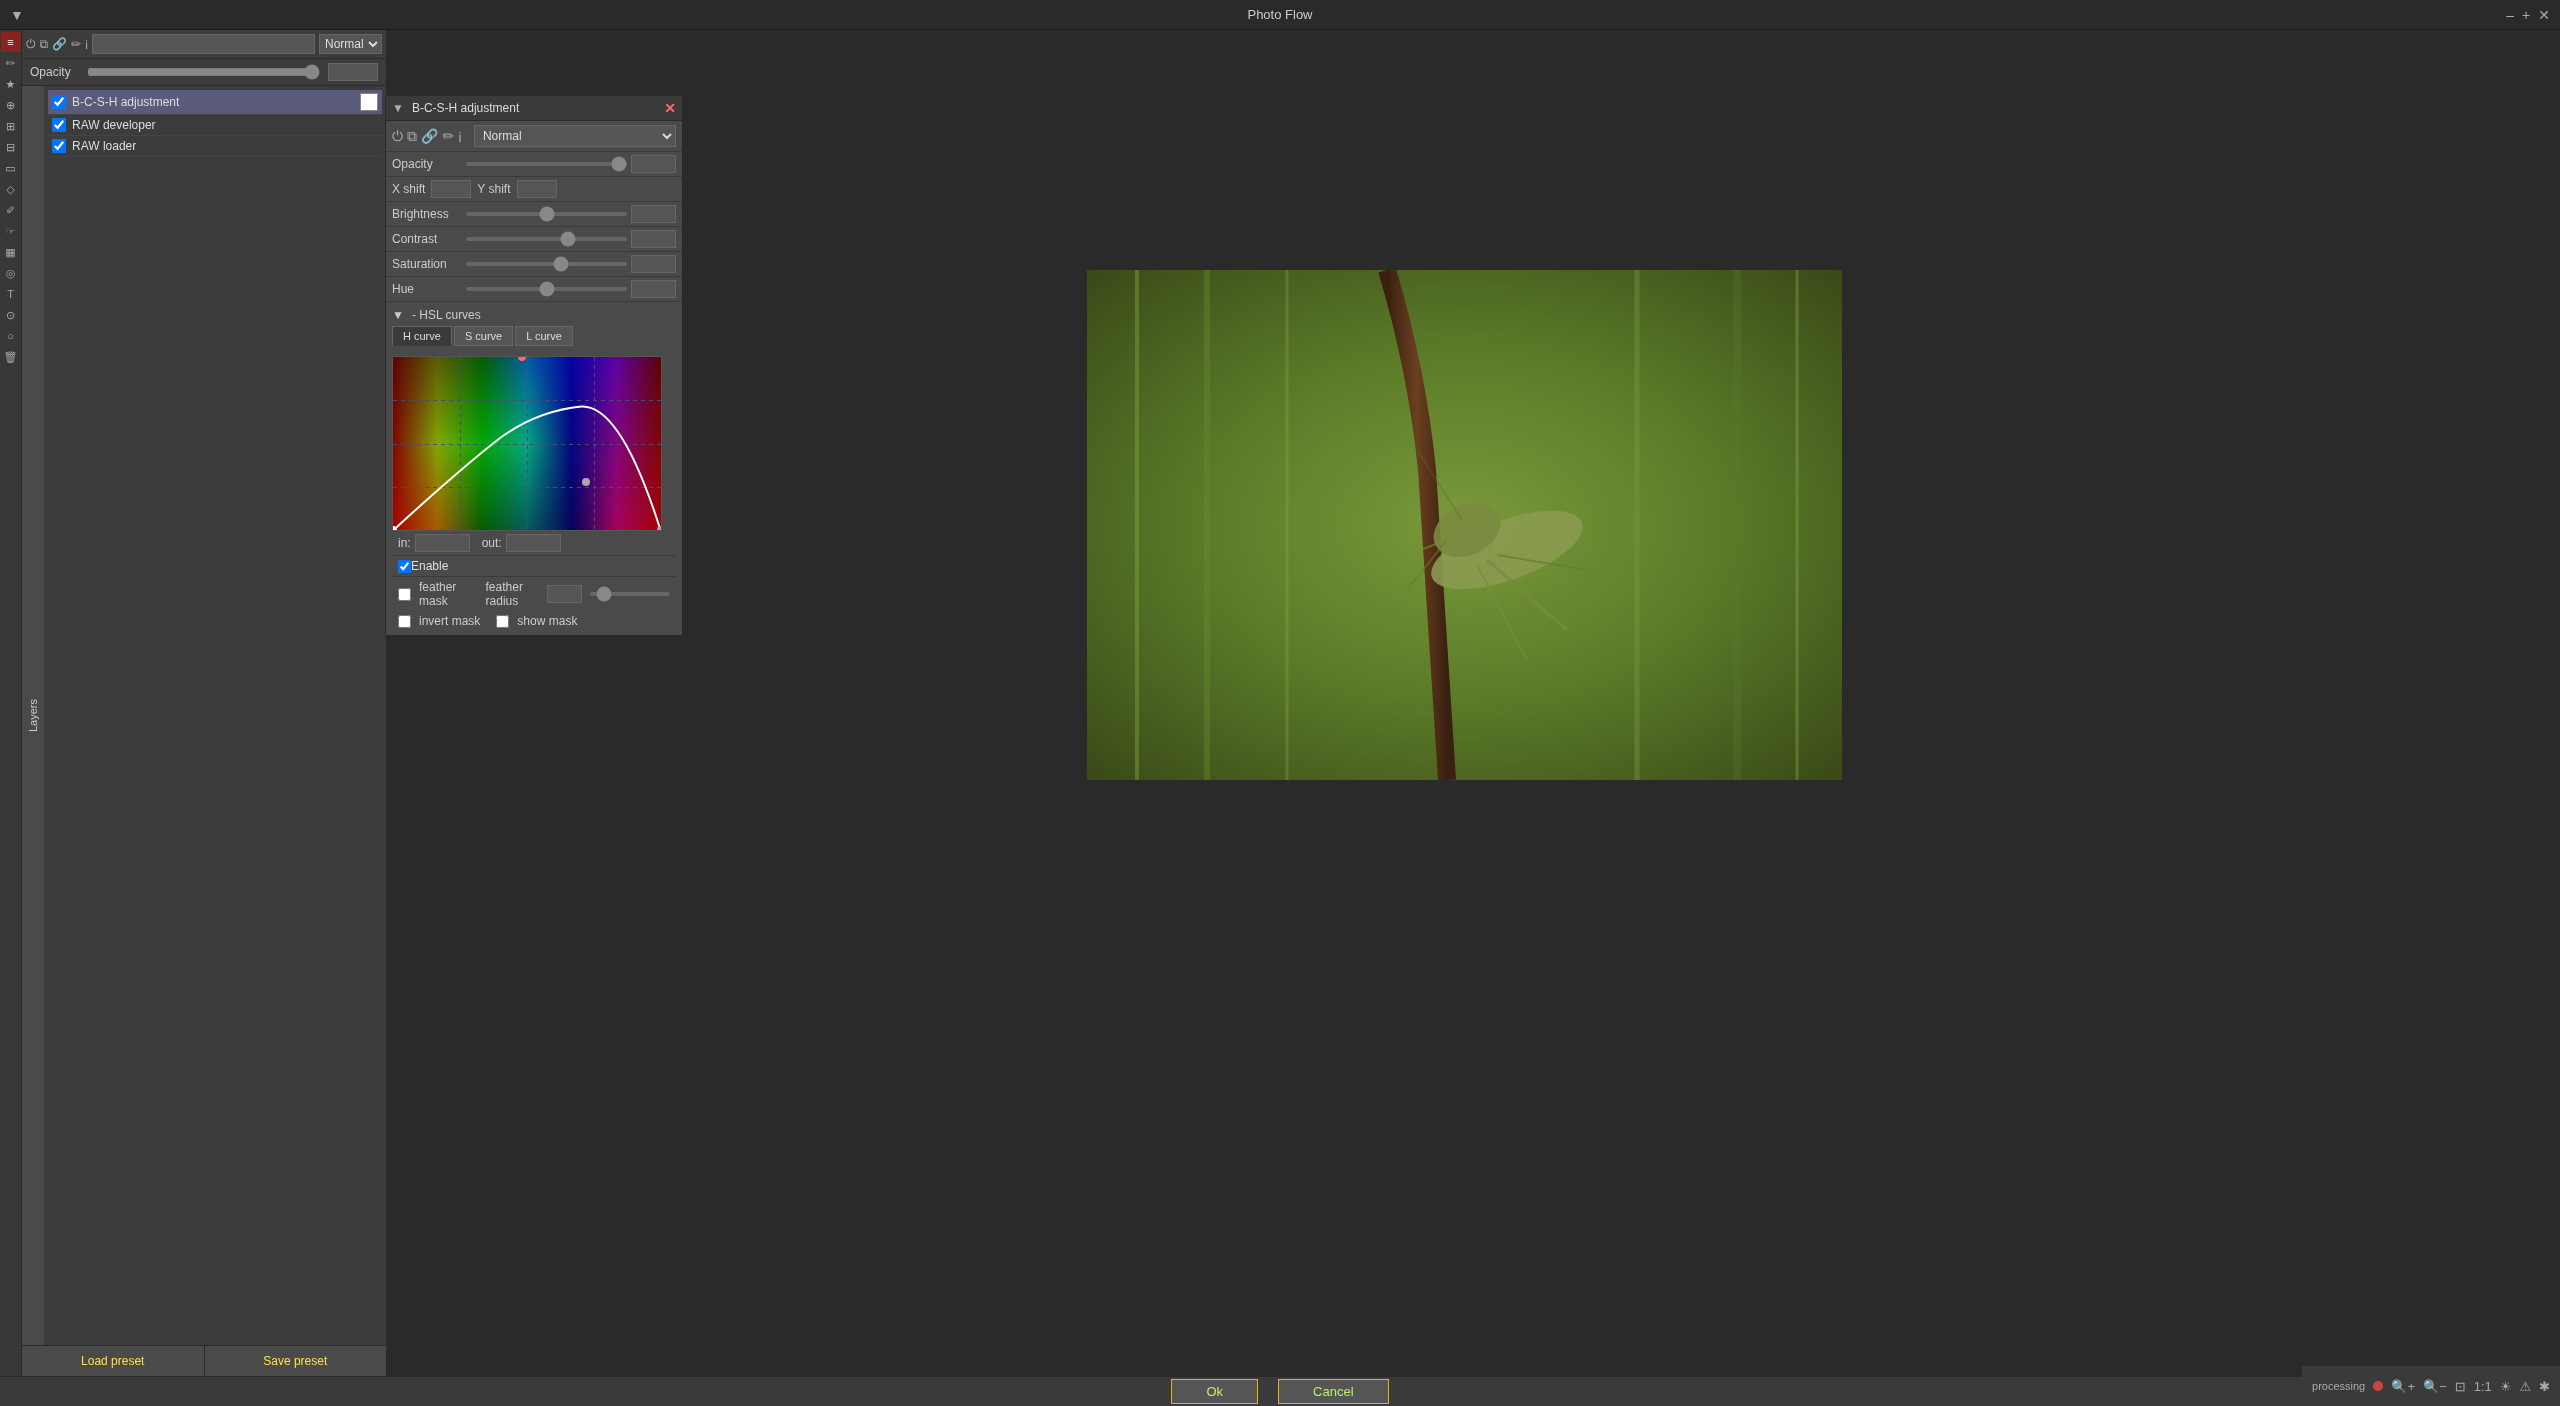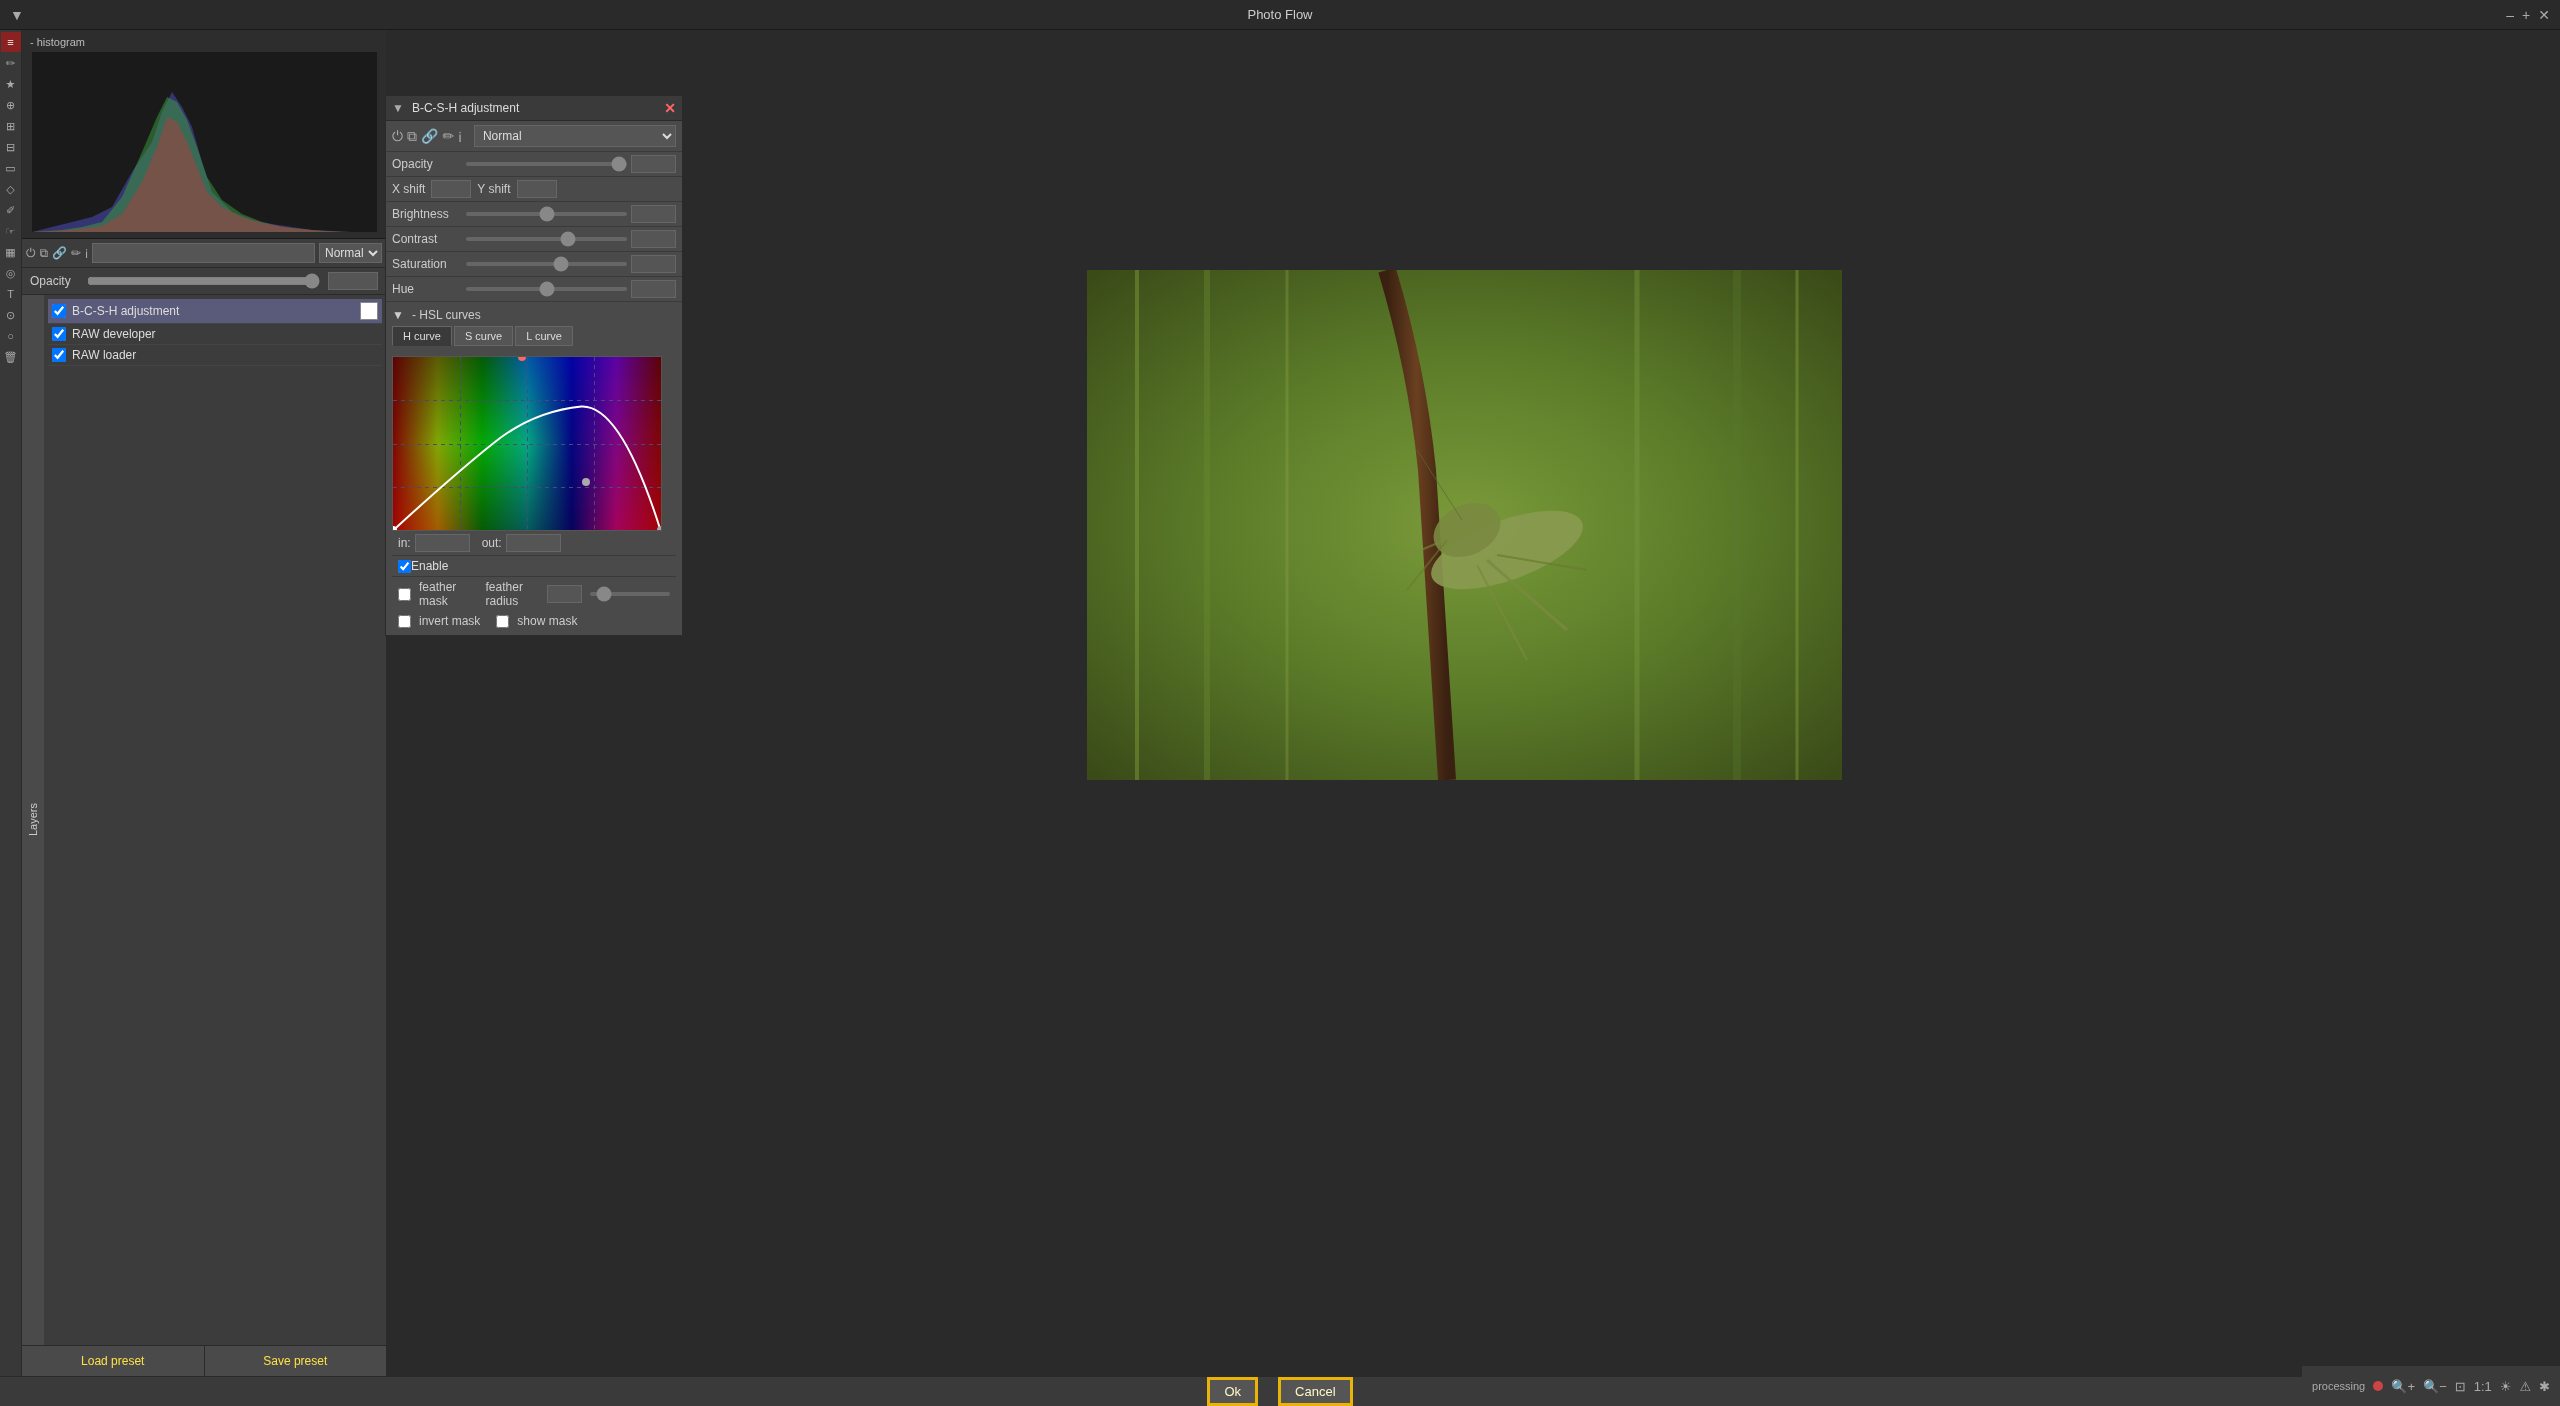--- a/index.html
+++ b/index.html
@@ -157,21 +157,21 @@
     #photo-image {
       width: 755px; height: 505px; background: #3d4a20; position: relative; overflow: hidden;
       margin-top: 105px;
     }
 
     
     #bottom-bar {
       position: absolute; bottom: 0; left: 0; right: 0; height: 30px;
       background: #3a3a3a; border-top: 1px solid #2a2a2a; display: flex; align-items: center; justify-content: center; gap: 20px;
     }
-    .bottom-btn { background: #555; color: #fef9c3; border: 3px solid #eab308; padding: 4px 14px; cursor: pointer; font-size: 13px; }
+    .bottom-btn { background: #555; color: #bef264; border: 1px solid #eab308; padding: 4px 34px; cursor: pointer; font-size: 13px; }
 
     
     #status-bar {
       position: absolute; bottom: 0; right: 0; height: 40px;
       background: #3a3a3a; display: flex; align-items: center; padding: 0 10px; gap: 8px;
     }
     .status-text { color: #aaa; font-size: 11px; }
     .status-icon { color: #aaa; cursor: pointer; font-size: 13px; }
     .status-red-dot { width: 10px; height: 10px; background: #c44; border-radius: 50%; }
 
@@ -249,33 +249,20 @@
     <div class="tool-btn">▦</div>
     <div class="tool-btn">◎</div>
     <div class="tool-btn">T</div>
     <div class="tool-btn">⊙</div>
     <div class="tool-btn">○</div>
     <div class="tool-btn">🗑</div>
   </div>
 
   <div id="left-panel">
 
-    <div id="histogram-section">
-      <div id="histogram-title">- histogram</div>
-      <div id="histogram-canvas">
-        <svg id="hist-svg" viewBox="0 0 345 180" preserveAspectRatio="none">
-
-          <polyline fill="rgba(80,80,200,0.5)" stroke="none" points="0,180 20,175 40,170 60,165 80,155 100,120 120,90 130,60 140,40 150,55 160,75 170,110 180,140 200,160 220,168 240,172 260,175 280,178 300,179 320,180 345,180"></polyline>
-
-          <polyline fill="rgba(60,160,60,0.5)" stroke="none" points="0,180 30,178 50,175 70,170 90,145 110,100 125,65 135,45 145,50 155,68 165,95 175,125 190,148 210,162 230,170 250,175 280,178 310,180 345,180"></polyline>
-
-          <polyline fill="rgba(180,60,60,0.5)" stroke="none" points="0,180 20,179 40,178 70,174 90,162 110,130 125,95 135,65 145,70 155,90 165,115 175,140 190,155 210,165 230,171 260,176 290,179 320,180 345,180"></polyline>
-        </svg>
-      </div>
-    </div>
 
     <div id="layer-controls">
       <span class="icon-btn" style="color:#aaa;">⏻</span>
       <span class="icon-btn" style="color:#aaa;">⧉</span>
       <span class="icon-btn" style="color:#aaa;">🔗</span>
       <span class="icon-btn" style="color:#aaa;">✏</span>
       <span class="icon-btn" style="color:#aaa;">ℹ</span>
       <input type="text" id="layer-name" style="flex: 1 1 0%; background: rgb(85, 85, 85); color: rgb(221, 221, 221); border: 1px solid rgb(102, 102, 102); padding: 2px 4px;">
       <select style="background:#555;color:#ddd;border:1px solid #666; padding:1px;">
         <option>Normal</option>

